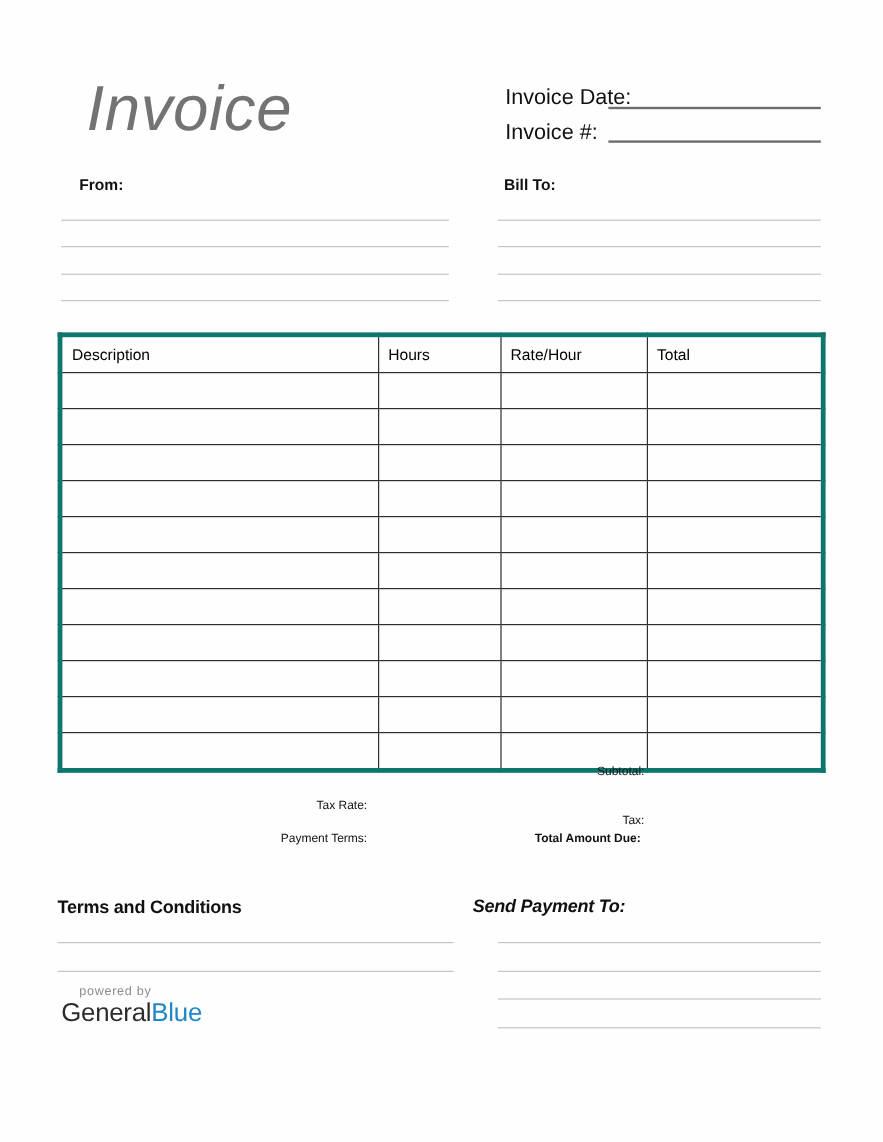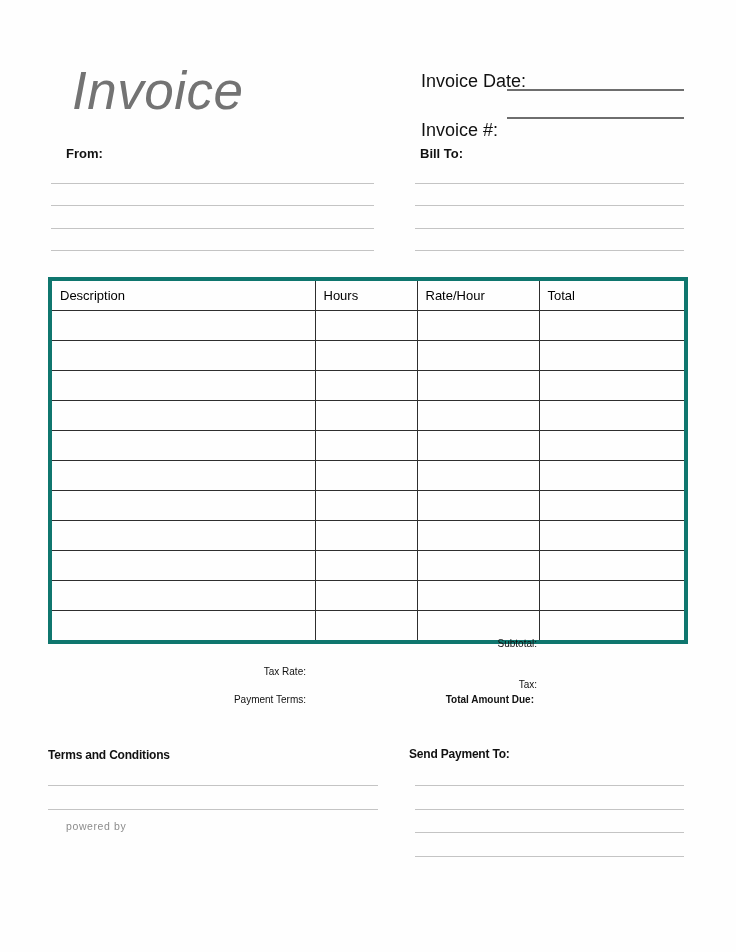--- a/index.html
+++ b/index.html
@@ -48,21 +48,21 @@
   }
   .items-table{border:4px solid #0f766e;}
   .totals-label{
     position:absolute;
     font-size:10px;color:#111;
     text-align:right;
   }
   .totals-label.bold{font-weight:700;}
   .footer-label{
     position:absolute;
-    font-size:12px;font-weight:700;color:#111;
+    font-size:15px;font-weight:700;color:#111;
     letter-spacing:-0.2px;
   }
   .logo{position:absolute;left:51px;top:820px;}
   .powered-by{
     display:block;
     margin-left:15px;
     font-size:10.5px;color:#8c8c8c;letter-spacing:0.6px;
   }
   .brand{
     display:block;
@@ -73,21 +73,21 @@
 </style>
 </head>
 <body>
 
 <div class="page">
 
   <h1 class="invoice-title">Invoice</h1>
 
   <span class="meta-label" style="top:71px;">Invoice Date:</span>
   <div class="meta-line" style="top:89px;"></div>
-  <span class="meta-label" style="top:100px;margin-top:20px;">Invoice #:</span>
+  <span class="meta-label" style="top:100px;">Invoice #:</span>
   <div class="meta-line" style="top:117px;"></div>
 
   <span class="party-label" style="left:55px;padding-left:11px;">From:</span>
   <span class="party-label" style="left:420px;">Bill To:</span>
   <div id="from-lines">
       <div class="wline" style="left: 51px; width: 323px; top: 183px;"></div>
       <div class="wline" style="left: 51px; width: 323px; top: 205.3px;"></div>
       <div class="wline" style="left: 51px; width: 323px; top: 227.6px;"></div>
       <div class="wline" style="left: 51px; width: 323px; top: 249.9px;"></div>
     </div>
@@ -183,29 +183,30 @@
       </tbody>
   </table>
 
   <span class="totals-label" style="left:380px;top:638px;width:157px;">Subtotal:</span>
   <span class="totals-label" style="left:150px;top:666px;width:156px;">Tax Rate:</span>
   <span class="totals-label" style="left:380px;top:661px;width:157px;margin-top:18px;">Tax:</span>
   <span class="totals-label" style="left:150px;top:694px;width:156px;">Payment Terms:</span>
   <span class="totals-label bold" style="left:330px;top:694px;width:204px;">Total Amount Due:</span>
 
   <span class="footer-label" style="left:48px;top:748px;">Terms and Conditions</span>
-  <span class="footer-label" style="left:409px;top:747px;">Send Payment To:</span>
+  <span class="footer-label" style="left:394px;top:747px;font-style:italic;">Send Payment To:</span>
   <div id="terms-lines">
       <div class="wline" style="left: 48px; width: 330px; top: 785px;"></div>
       <div class="wline" style="left: 48px; width: 330px; top: 809px;"></div>
     </div>
   <div id="payment-lines">
       <div class="wline" style="left: 415px; width: 269px; top: 785px;"></div>
       <div class="wline" style="left: 415px; width: 269px; top: 808.7px;"></div>
       <div class="wline" style="left: 415px; width: 269px; top: 832.4px;"></div>
       <div class="wline" style="left: 415px; width: 269px; top: 856.1px;"></div>
     </div>
 
   <div class="logo">
     <span class="powered-by">powered by</span>
+    <span class="brand"><span class="brand-general">General</span><span class="brand-blue" id="brand-blue" style="color: rgb(33, 135, 198);">Blue</span></span>
   </div>
 
 </div>
 
 </body></html>

